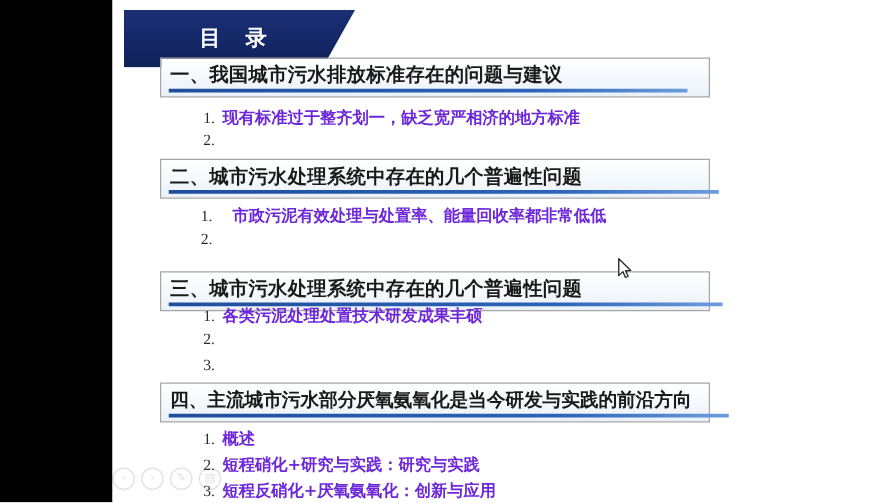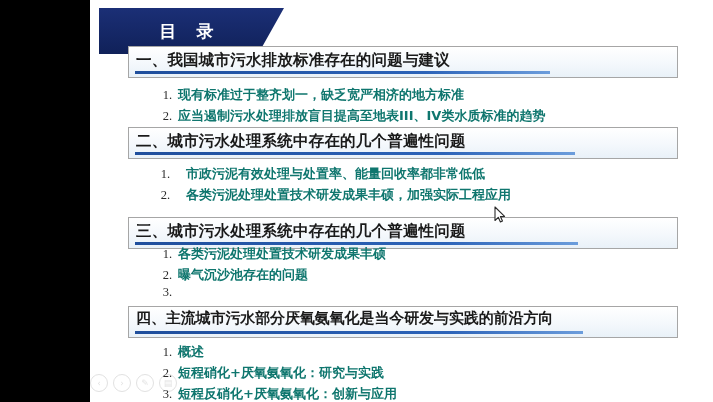--- a/index.html
+++ b/index.html
@@ -66,21 +66,21 @@
     text-indent: 7px;
     margin-right: 10px;
     line-height: 1;
     white-space: nowrap;
   }
 
   
   .heading-box {
     position: absolute;
     left: 38px;
-    width: 550px;
+    width: 440px;
     height: 32px;
     border: 1px solid #a6a6a6;
     background: linear-gradient(180deg, #ffffff 0%, #f4f8fc 55%, #e9f1f8 100%);
     box-sizing: border-box;
   }
   .heading-box .heading-text {
     position: absolute;
     left: 7px;
     top: 3px;
     font-size: 15.5px;
@@ -94,21 +94,21 @@
     position: absolute;
     left: 6px;
     bottom: 3px;
     height: 3px;
     background: linear-gradient(90deg, #1f4e9c 0%, #2c63b8 70%, #6c9ddc 100%);
   }
 
   .heading-box.h1 { top: 46px; }
   .heading-box.h2 { top: 127px; }
   .heading-box.h3 { top: 207px; margin-top: 10px; }
-  .heading-box.h4 { top: 306px; font-family: Liberation Mono, monospace; }
+  .heading-box.h4 { top: 306px; }
 
   .heading-box.h1 .heading-rule { width: 415px; }
   .heading-box.h2 .heading-rule { width: 440px; }
   .heading-box.h3 .heading-rule { width: 443px; }
   .heading-box.h4 .heading-rule { width: 448px; }
 
   .heading-box.h4 .heading-text { font-size: 15px; letter-spacing: -0.1px; }
 
   
   .bullet-list {
@@ -132,21 +132,21 @@
     flex: 0 0 20px;
     text-align: right;
     font-size: 12.5px;
     color: #2a2a2a;
     font-family: "Liberation Serif", "DejaVu Serif", serif;
   }
   .bullet-text {
     margin-left: 6px;
     font-size: 13px;
     font-weight: bold;
-    color: #0f766e;
+    color: #6d28d9;
     line-height: 21px;
   }
   .bullet-list.l2 .bullet-num { width: 18px; flex: 0 0 18px; }
   .bullet-list.l2 .bullet-text { margin-left: 16px; }
 
   
   .cursor {
     position: absolute;
     left: 404px;
     top: 206px;
@@ -196,69 +196,66 @@
       <span class="heading-text">一、我国城市污水排放标准存在的问题与建议</span>
       <span class="heading-rule"></span>
     </div>
     <div class="bullet-list l1">
       <div class="bullet-row">
         <span class="bullet-num">1.</span>
         <span class="bullet-text">现有标准过于整齐划一，缺乏宽严相济的地方标准</span>
       </div>
       <div class="bullet-row">
         <span class="bullet-num">2.</span>
-        <span class="bullet-text">应当遏制污水处理排放盲目提高至地表III、IV类水质标准的趋势</span>
       </div>
     </div>
 
     <div class="heading-box h2">
       <span class="heading-text">二、城市污水处理系统中存在的几个普遍性问题</span>
       <span class="heading-rule"></span>
     </div>
     <div class="bullet-list l2">
       <div class="bullet-row">
         <span class="bullet-num">1.</span>
         <span class="bullet-text">市政污泥有效处理与处置率、能量回收率都非常低低</span>
       </div>
       <div class="bullet-row">
         <span class="bullet-num">2.</span>
-        <span class="bullet-text">各类污泥处理处置技术研发成果丰硕，加强实际工程应用</span>
       </div>
     </div>
 
     <div class="heading-box h3">
       <span class="heading-text">三、城市污水处理系统中存在的几个普遍性问题</span>
       <span class="heading-rule"></span>
     </div>
     <div class="bullet-list l3">
       <div class="bullet-row">
         <span class="bullet-num">1.</span>
         <span class="bullet-text">各类污泥处理处置技术研发成果丰硕</span>
       </div>
       <div class="bullet-row">
         <span class="bullet-num">2.</span>
-        <span class="bullet-text">曝气沉沙池存在的问题</span>
       </div>
       <div class="bullet-row">
         <span class="bullet-num">3.</span>
       </div>
     </div>
 
     <div class="heading-box h4">
       <span class="heading-text">四、主流城市污水部分厌氧氨氧化是当今研发与实践的前沿方向</span>
       <span class="heading-rule"></span>
     </div>
     <div class="bullet-list l4">
       <div class="bullet-row">
         <span class="bullet-num">1.</span>
         <span class="bullet-text">概述</span>
       </div>
       <div class="bullet-row">
         <span class="bullet-num">2.</span>
-        <span class="bullet-text">短程硝化+厌氧氨氧化：研究与实践</span>
+        <span class="bullet-text">短程硝化+研究与实践：研究与实践</span>
       </div>
       <div class="bullet-row">
         <span class="bullet-num">3.</span>
         <span class="bullet-text">短程反硝化+厌氧氨氧化：创新与应用</span>
       </div>
     </div>
 
     <div class="show-controls">
       <div class="ctrl-btn">‹</div>
       <div class="ctrl-btn">›</div>

